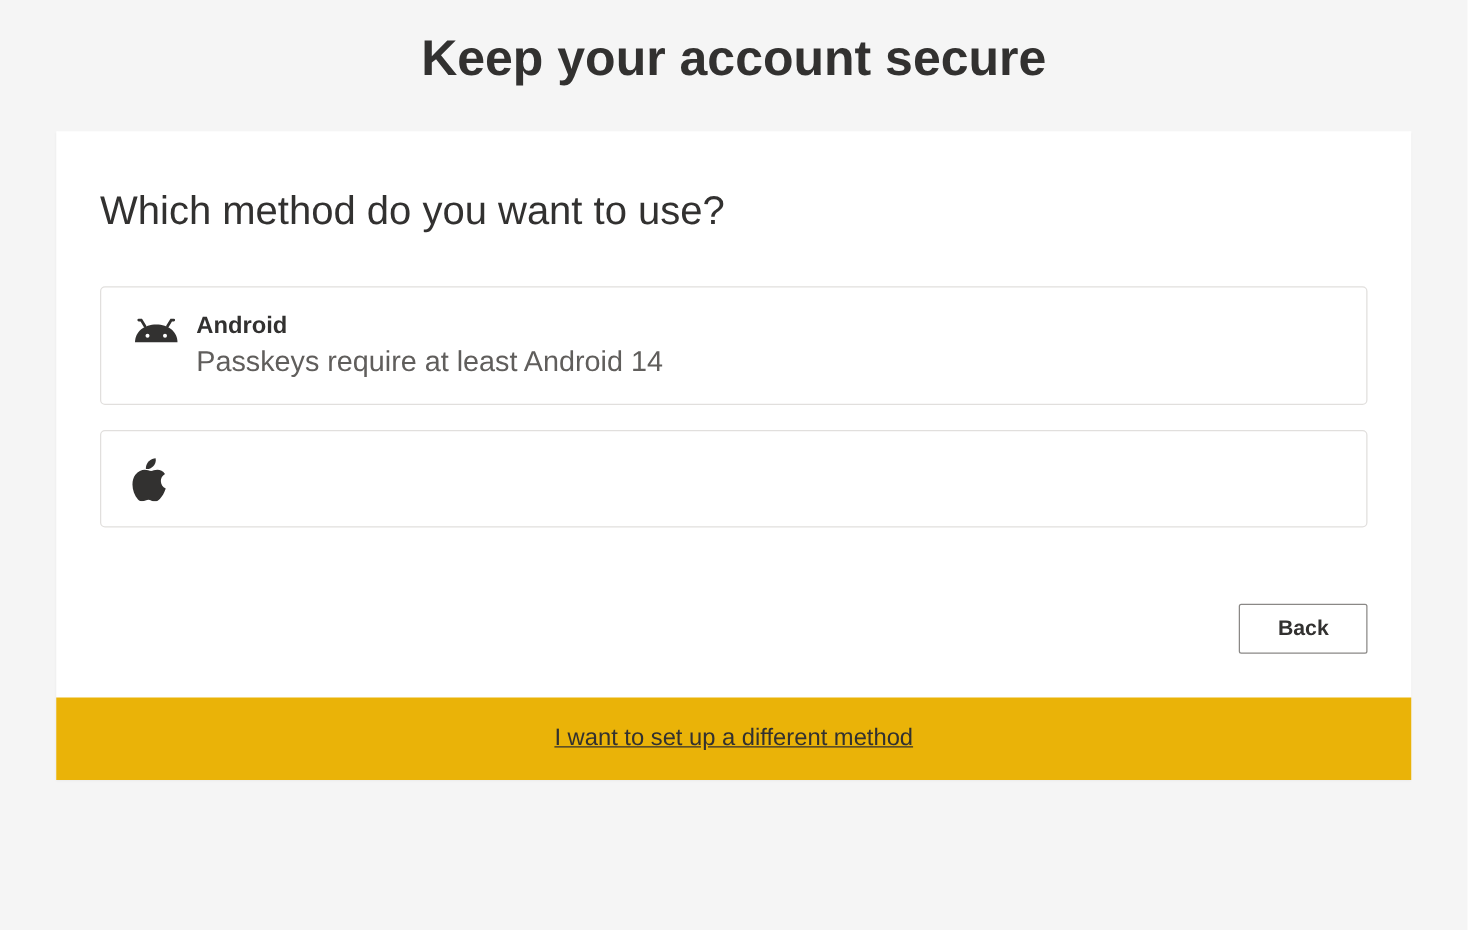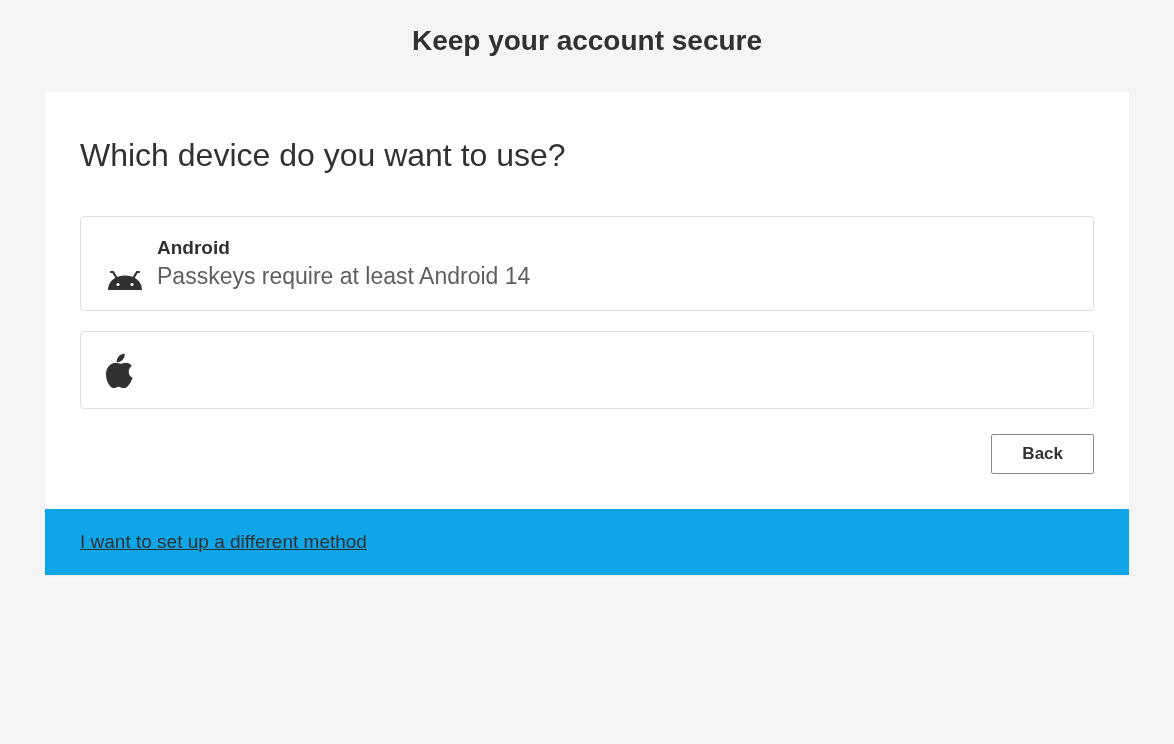--- a/index.html
+++ b/index.html
@@ -8,21 +8,21 @@
       box-sizing: border-box;
     }
     body {
       font-family: 'Segoe UI', -apple-system, BlinkMacSystemFont, sans-serif;
       background-color: #f5f5f5;
       width: 1174px;
       height: 744px;
       overflow: hidden;
     }
     .page-title {
-      font-size: 28px;
+      font-size: 40px;
       font-weight: 600;
       color: #323130;
       text-align: center;
       padding-top: 25px;
       padding-bottom: 35px;
     }
     .card {
       background-color: #ffffff;
       margin: 0 45px;
       padding: 0;
@@ -36,21 +36,21 @@
       font-weight: 400;
       color: #323130;
       margin-bottom: 42px;
     }
     .option-card {
       border: 1px solid #e1dfdd;
       border-radius: 4px;
       padding: 20px 24px;
       margin-bottom: 20px;
       display: flex;
-      align-items: flex-end;
+      align-items: flex-start;
       cursor: pointer;
       background-color: #ffffff;
     }
     .option-icon {
       width: 52px;
       display: flex;
       align-items: center;
       justify-content: flex-start;
       flex-shrink: 0;
     }
@@ -76,24 +76,26 @@
     .back-button {
       background-color: #ffffff;
       border: 1px solid #8a8886;
       border-radius: 2px;
       padding: 9px 30px;
       font-size: 17px;
       font-weight: 600;
       color: #323130;
       cursor: pointer;
       font-family: inherit;
+      margin-top: 36px;
     }
     .card-bottom {
-      background-color: #0ea5e9;
+      background-color: #eab308;
       padding: 22px 35px;
+      text-align: center;
     }
     .alt-link {
       font-size: 19px;
       color: #323130;
       text-decoration: underline;
       cursor: pointer;
     }
     .android-svg {
       width: 40px;
       height: 24px;
@@ -103,21 +105,21 @@
       height: 36px;
     }
   </style>
 </head>
 <body>
 
 <h1 class="page-title">Keep your account secure</h1>
 
 <div class="card">
   <div class="card-main">
-    <h2 class="card-heading">Which device do you want to use?</h2>
+    <h2 class="card-heading">Which method do you want to use?</h2>
 
     <div class="option-card">
       <div class="option-icon">
         <svg class="android-svg" viewBox="0 0 40 24" fill="#323130">
           <path d="M 6 6 L 8 6 L 11 11 M 34 6 L 32 6 L 29 11" stroke="#323130" stroke-width="2.2" stroke-linecap="round" fill="none"></path>
           <path d="M 3 24 C 3 15 10.5 9.5 20 9.5 C 29.5 9.5 37 15 37 24 Z"></path>
           <circle cx="13" cy="18.5" r="1.6" fill="#ffffff"></circle>
           <circle cx="27" cy="18.5" r="1.6" fill="#ffffff"></circle>
         </svg>
       </div>

